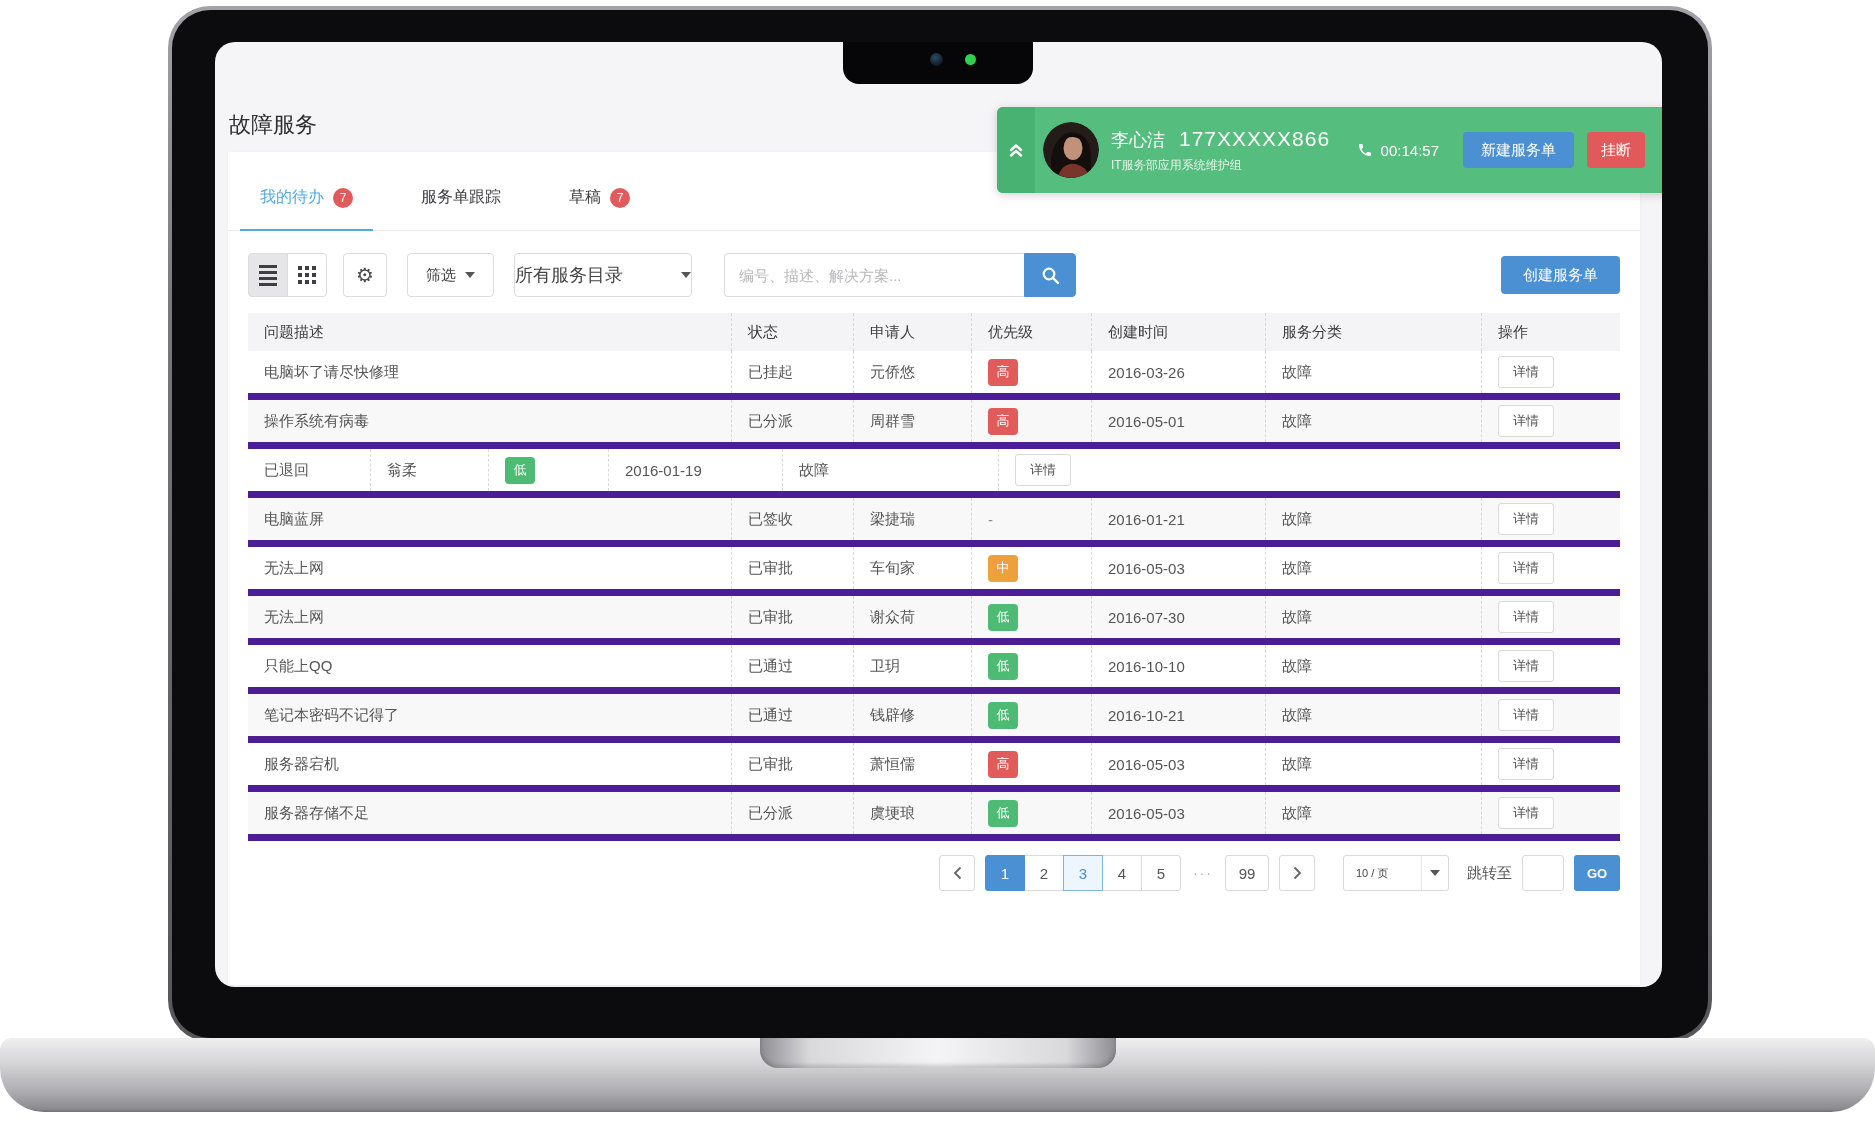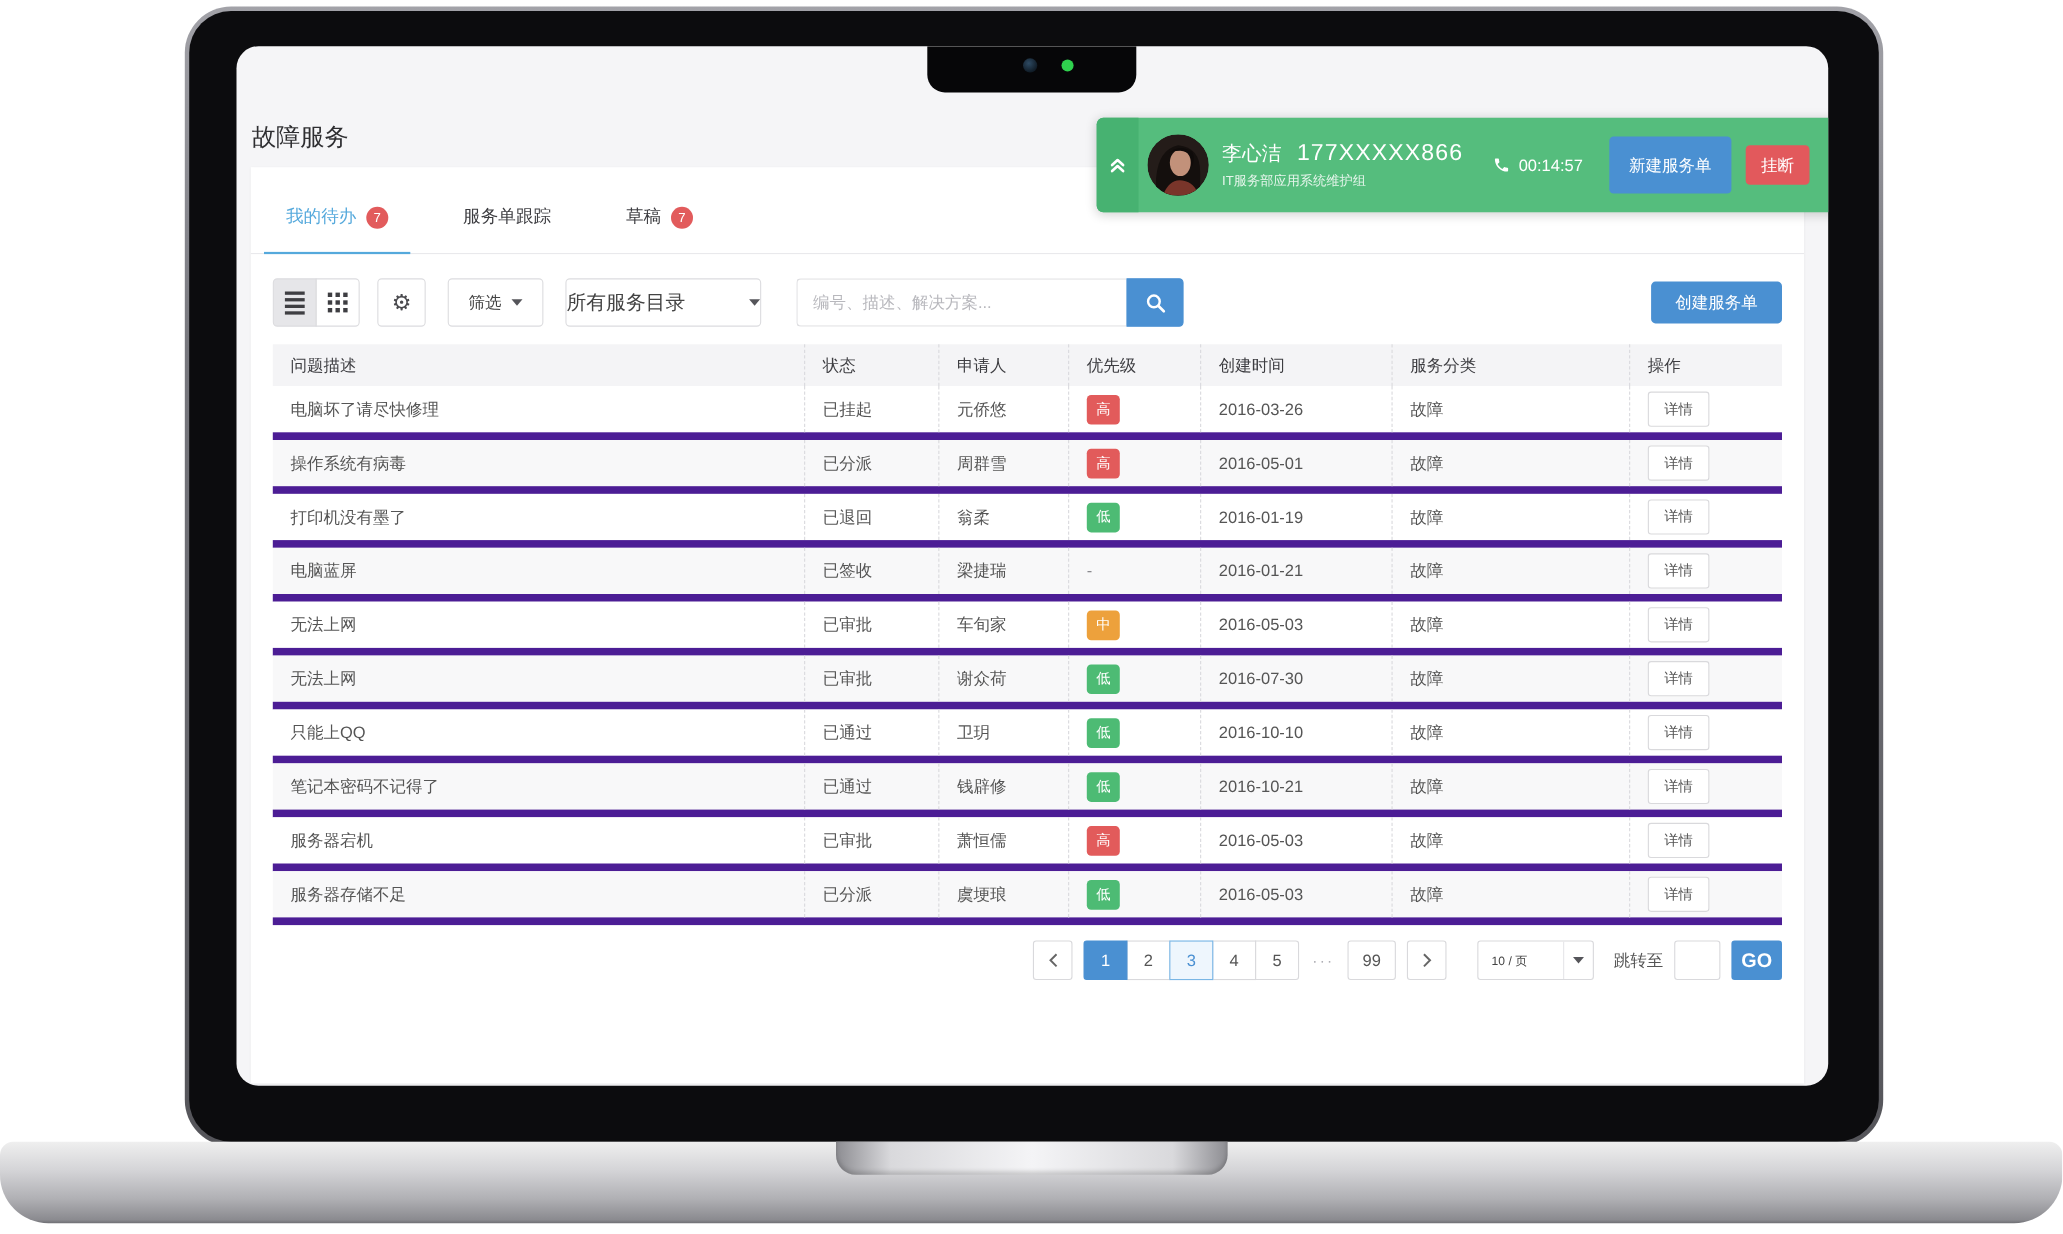--- a/index.html
+++ b/index.html
@@ -94,36 +94,36 @@
                font-size:15px; display:flex; align-items:center; justify-content:center; margin-right:10px; cursor:pointer; }
   .size-select { width:106px; height:36px; border:1px solid #d9d9dc; border-radius:3px; background:#fff; margin-left:28px;
                  display:flex; align-items:center; cursor:pointer; }
   .size-select .txt { flex:1; padding-left:12px; font-size:11px; color:#444; }
   .size-select .sep { width:1px; height:34px; background:#e6e6e9; }
   .size-select .cw { width:26px; display:flex; justify-content:center; }
   .jump-label { margin-left:18px; font-size:15px; color:#555; }
   .jump-input { width:42px; height:36px; margin-left:10px; border:1px solid #d9d9dc; border-radius:3px; text-align:center;
                 font-size:15px; outline:none; font-family:inherit; }
   .go-btn { width:46px; height:36px; margin-left:10px; background:#4a90d2; border:none; border-radius:3px; color:#fff;
-            font-size:18px; font-weight:bold; cursor:pointer; }
+            font-size:13px; font-weight:bold; cursor:pointer; }
 
   
   .call-bar { position:absolute; left:782px; top:65px; width:678px; height:86px; background:#55bd7d; border-radius:6px;
               display:flex; align-items:center; box-shadow:0 2px 10px rgba(0,0,0,.18); z-index:5; }
   .call-strip { width:38px; height:100%; background:#47b271; border-radius:6px 0 0 6px; display:flex; align-items:center;
                 justify-content:center; cursor:pointer; }
   .avatar { width:56px; height:56px; border-radius:50%; margin-left:8px; overflow:hidden; flex:none; }
   .call-id { margin-left:12px; color:#fff; }
   .call-id .line1 { display:flex; align-items:baseline; gap:14px; }
   .call-name { font-size:18px; }
   .call-phone { font-size:21px; letter-spacing:1px; }
   .call-group { font-size:12px; opacity:.85; margin-top:5px; }
   .call-spacer { flex:1; }
   .call-timer { display:flex; align-items:center; gap:8px; color:#fff; font-size:15px; }
-  .newticket-btn { margin-left:24px; height:52px; padding:0 18px; background:#4a90d2; border:none; border-radius:4px;
+  .newticket-btn { margin-left:24px; height:36px; padding:0 18px; background:#4a90d2; border:none; border-radius:4px;
                    color:#fff; font-size:15px; cursor:pointer; }
   .hangup-btn { margin-left:13px; margin-right:30px; height:36px; padding:0 14px; background:#e2595c; border:none;
                 border-radius:4px; color:#fff; font-size:15px; cursor:pointer; }
 </style>
 </head>
 <body>
 
 <div class="stage">
   <div class="lid">
       <div class="lid-inner"></div>
@@ -230,21 +230,20 @@
                 <span class="prio-badge prio-high">高</span>
               </div>
     <div class="cell col-created">2016-05-01</div>
     <div class="cell col-category">故障</div>
     <div class="cell col-action">
       <button class="detail-btn">详情</button>
     </div>
   </div>
 
   <div class="trow">
-    <div class="cell col-desc">打印机没有墨了</div>
     <div class="cell col-status">已退回</div>
     <div class="cell col-applicant">翁柔</div>
     <div class="cell col-priority">
                 <span class="prio-badge prio-low">低</span>
               </div>
     <div class="cell col-created">2016-01-19</div>
     <div class="cell col-category">故障</div>
     <div class="cell col-action">
       <button class="detail-btn">详情</button>
     </div>

